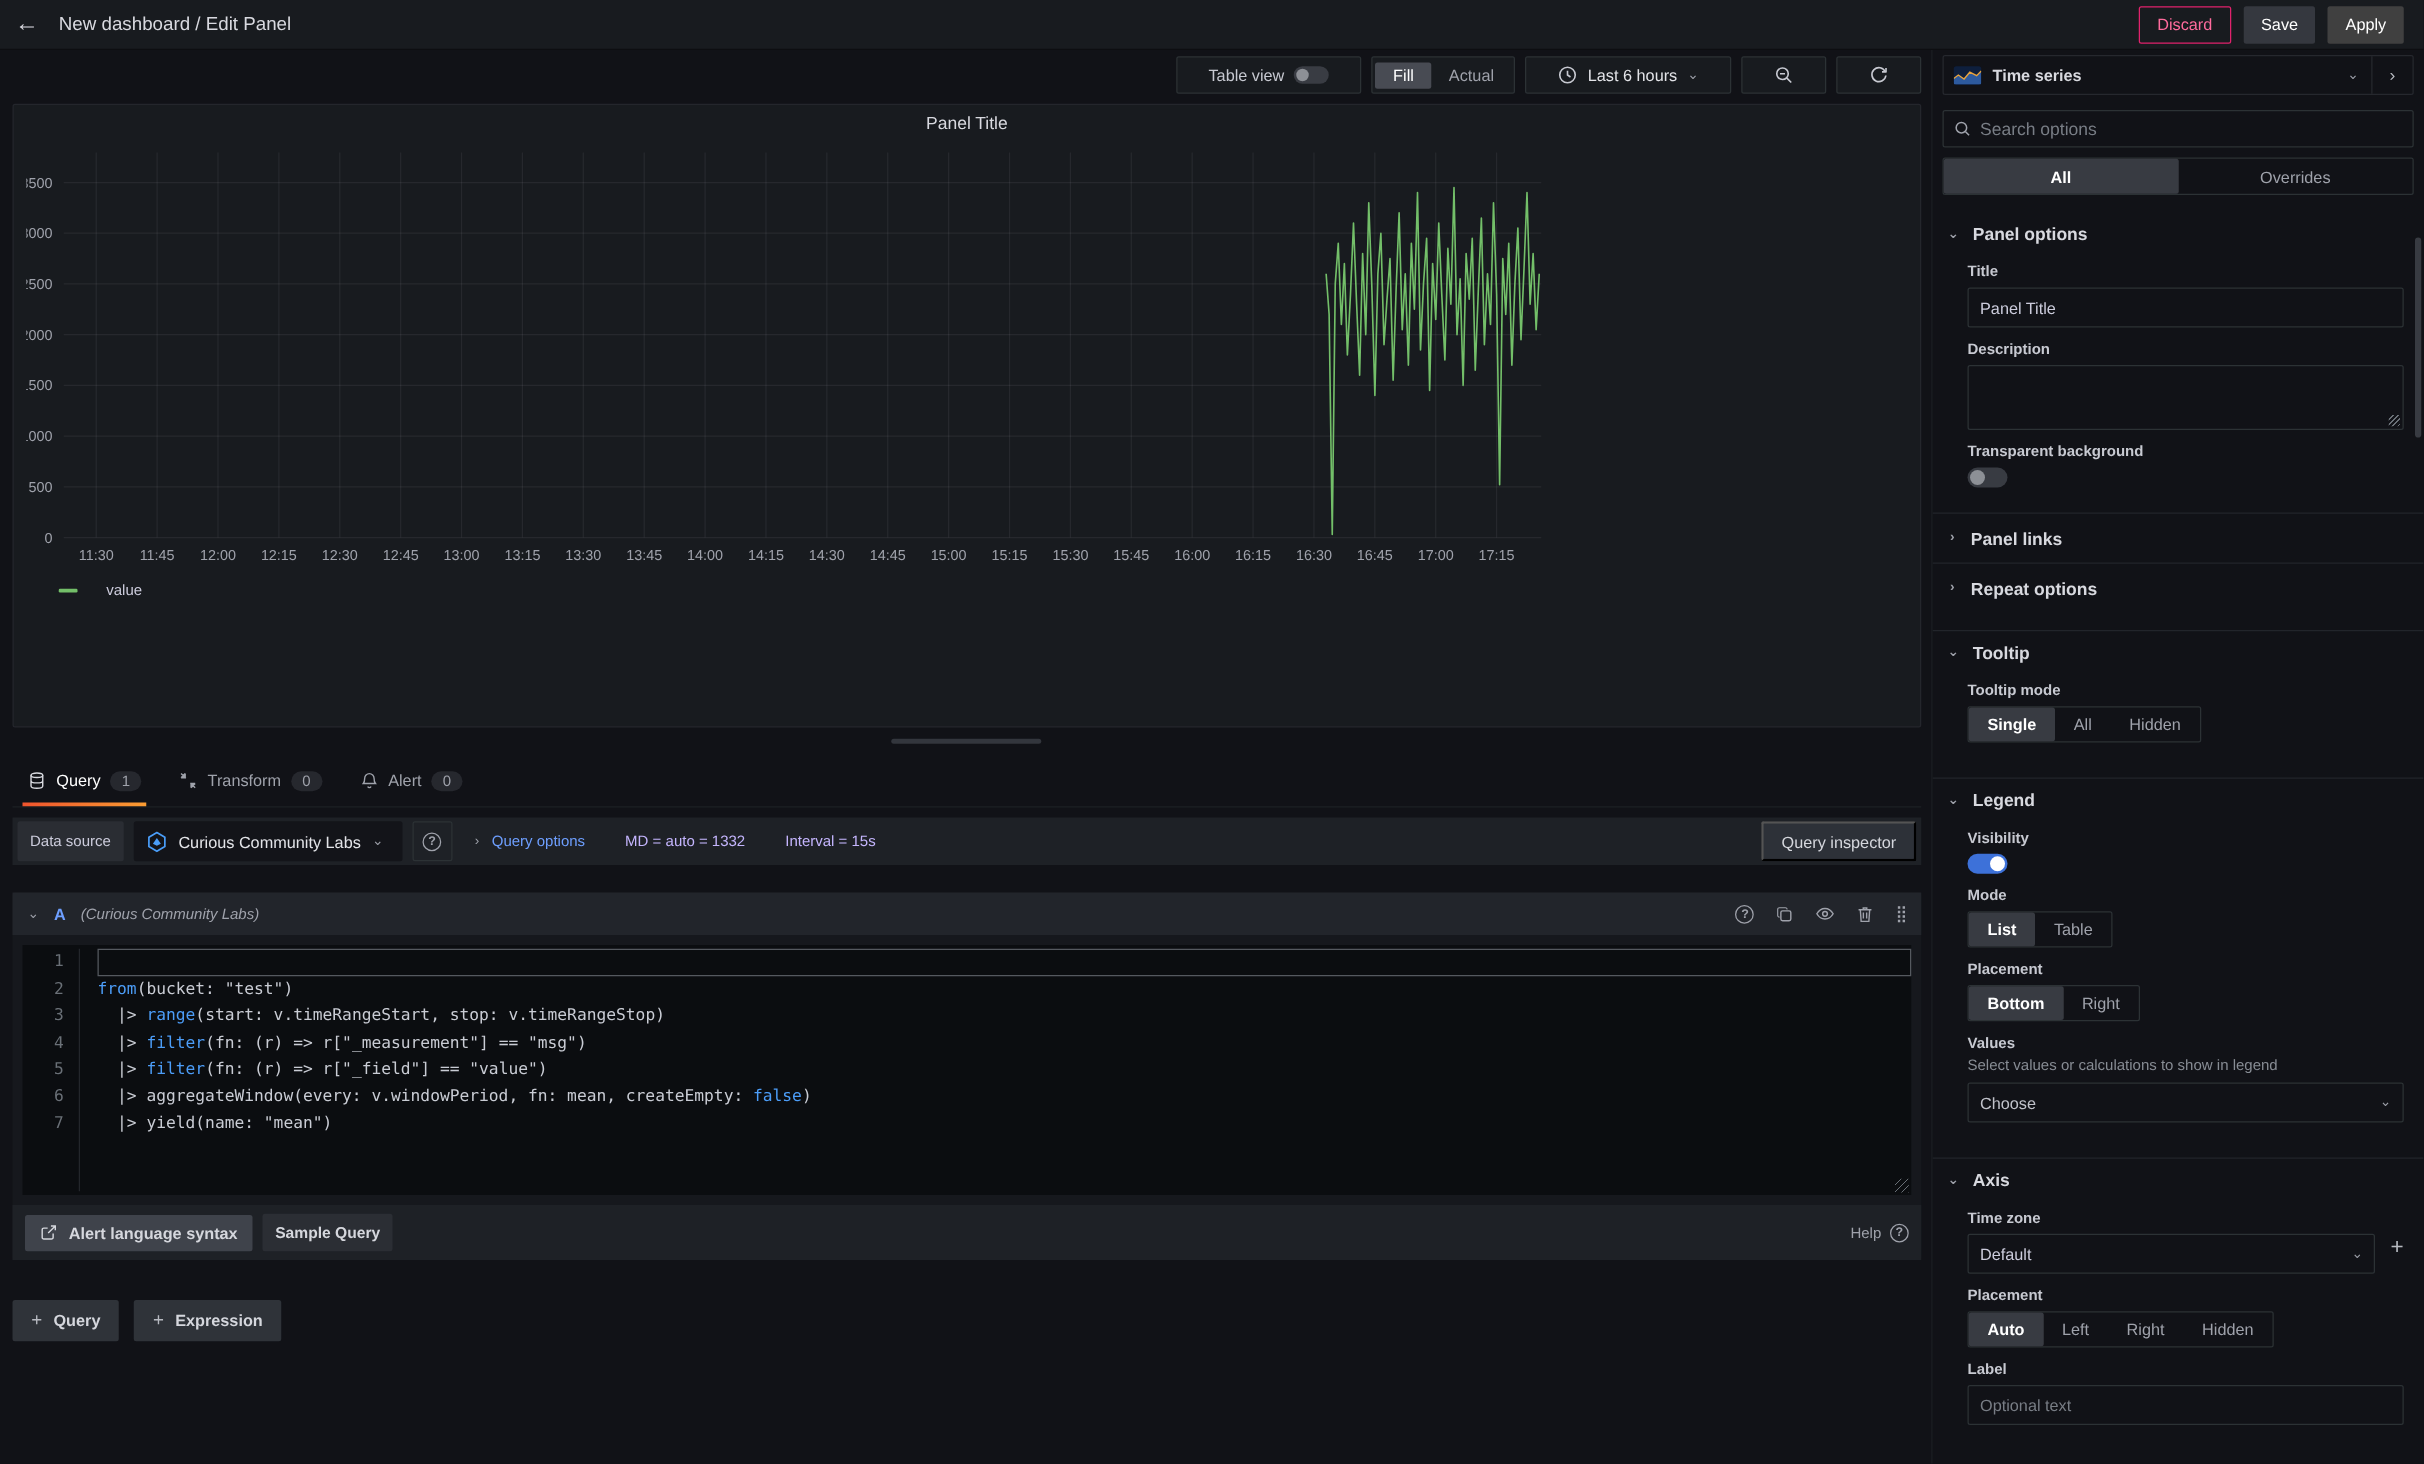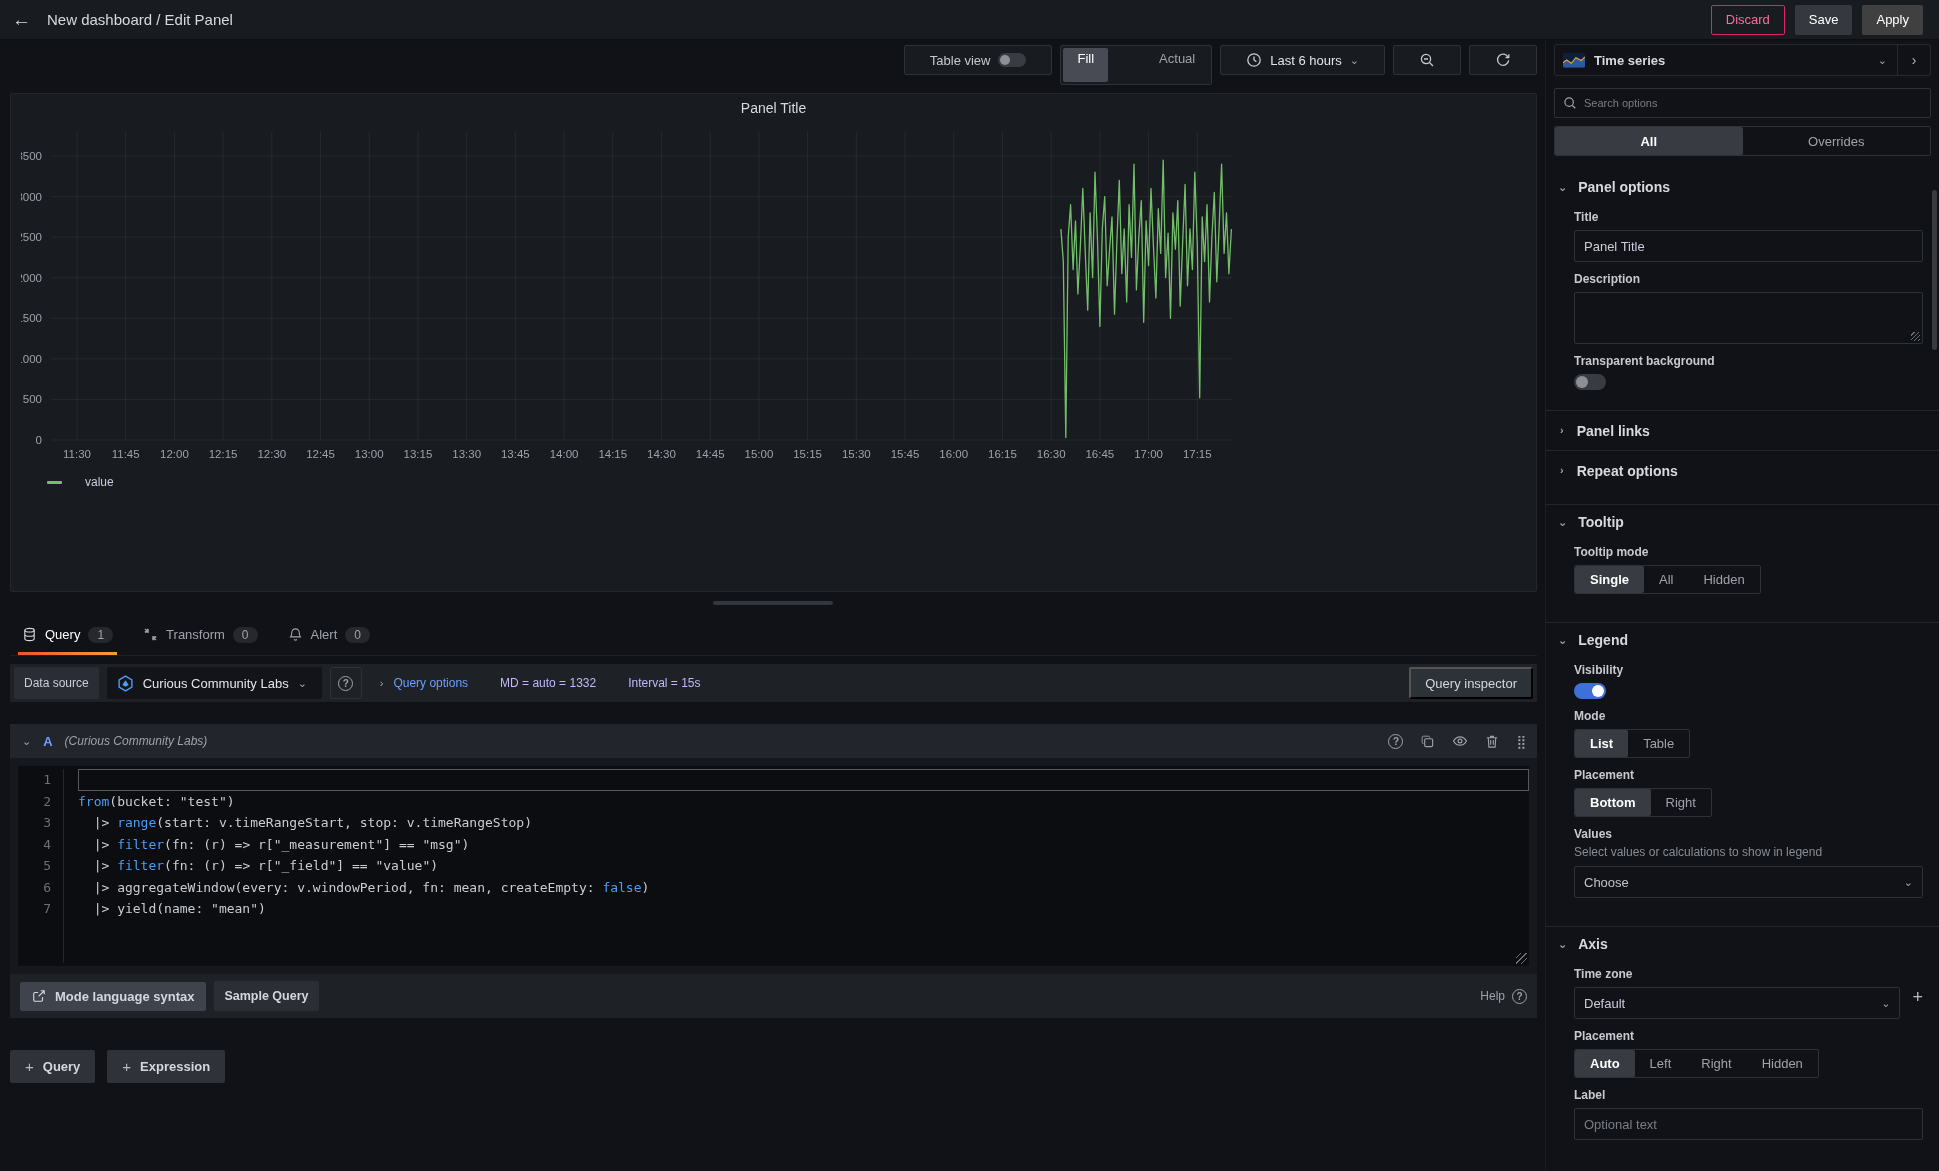--- a/index.html
+++ b/index.html
@@ -19,22 +19,22 @@
   .btn-apply { background:#404040; color:#fff; }
 
   .main { display:flex; height:1131px; }
   .left-col { width:1545px; display:flex; flex-direction:column; }
 
   
   .panel-toolbar { margin:5px 8px 0 10px; display:flex; justify-content:flex-end; gap:8px; }
   .tbtn { height:30px; background:#181b1f; border:1px solid #2c3235; border-radius:2px;
     display:inline-flex; align-items:center; gap:8px; padding:0 25px; font-size:13px; color:#c7c9d1; cursor:pointer; }
   .tbtn .bold { font-weight:500; color:#e3e4e8; }
-  .seg-inline { display:inline-flex; height:40px; background:#181b1f;
-    border:1px solid #2c3235; border-radius:2px; padding:2px;gap:37px; }
+  .seg-inline { display:inline-flex; align-items:center; height:30px; background:#181b1f;
+    border:1px solid #2c3235; border-radius:2px; padding:2px; }
   .seg-inline .opt { padding:3px 14px; font-size:13px; color:#9fa2ab; border-radius:2px; cursor:pointer; }
   .seg-inline .opt.active { background:#484b53; color:#fff; font-weight:500; }
   .mini-toggle { width:28px; height:14px; border-radius:8px; background:#393c43; position:relative; cursor:pointer; }
   .mini-toggle .knob { position:absolute; width:10px; height:10px; border-radius:50%; background:#8d9096; top:2px; left:2px; }
   .icon-g { width:16px; height:16px; display:inline-block; }
   .chev { font-size:11px; color:#9fa2ab; line-height:1; }
 
   
   .panel { margin:8px 8px 0 10px; height:499px; background:#181b1f; border:1px solid #24262c;
     border-radius:2px; display:flex; flex-direction:column; padding:6px 10px 0; }
@@ -117,21 +117,21 @@
   .sidebar { width:394px; border-left:1px solid #1b1e23; position:relative; overflow:hidden; }
   .viz-header { margin:4px 8px 0; height:32px; border:1px solid #26282e; border-radius:2px;
     display:flex; align-items:center; padding-left:8px; }
   .viz-header .name { font-size:13px; font-weight:600; color:#d8d9df; margin-left:9px; }
   .viz-header .spacer { flex:1; }
   .viz-header .vdiv { width:1px; height:100%; background:#26282e; margin-left:10px; }
   .viz-collapse { width:32px; height:100%; display:inline-flex; align-items:center; justify-content:center;
     color:#b7bac1; font-size:14px; cursor:pointer; }
   .search-box { margin:12px 8px 0; height:30px; border:1px solid #2c3235; border-radius:2px;
     background:#111217; display:flex; align-items:center; gap:7px; padding:0 8px; }
-  .search-box input { flex:1; background:transparent; border:none; outline:none; color:#ccccdc; font-size:11px; }
+  .search-box input { flex:1; background:transparent; border:none; outline:none; color:#ccccdc; font-size:14px; }
   .search-box input::placeholder { color:#787d85; }
   .filter-tabs { margin:8px 8px 0; height:30px; border:1px solid #2c3235; border-radius:2px;
     background:#111217; display:flex; padding:0; }
   .filter-tabs .half { flex:1; display:flex; align-items:center; justify-content:center;
     font-size:13px; color:#9fa2ab; border-radius:2px; cursor:pointer; }
   .filter-tabs .half.active { background:#383b42; color:#fff; font-weight:600; }
 
   .section { border-top:1px solid #22252b; margin-top:14px; }
   .section.first { border-top:none; margin-top:14px; }
   .sec-header { display:flex; align-items:center; gap:11px; padding:9px 8px 5px 12px;
@@ -393,21 +393,21 @@
             <div class="code-line">  |&gt; aggregateWindow(every: v.windowPeriod, fn: mean, createEmpty: <span class="kw">false</span>)</div>
             <div class="code-line">  |&gt; yield(name: "mean")</div>
           </div>
       <div class="resize-corner"></div>
     </div>
     <div class="qfoot">
       <span class="flux-btn">
         <svg width="14" height="14" viewBox="0 0 16 16" fill="none" stroke="#d5d7dd" stroke-width="1.3">
               <path d="M12 9v3.5A1.5 1.5 0 0 1 10.5 14h-7A1.5 1.5 0 0 1 2 12.5v-7A1.5 1.5 0 0 1 3.5 4H7M10 2h4v4M14 2 7.5 8.5"></path>
             </svg>
-        <span>Mode language syntax</span>
+        <span>Alert language syntax</span>
       </span>
       <span class="sample-btn">Sample Query</span>
       <span class="help-wrap">
         <span>Help</span>
         <span class="qcirc">?</span>
       </span>
     </div>
   </div>
 
   <div class="add-row">

